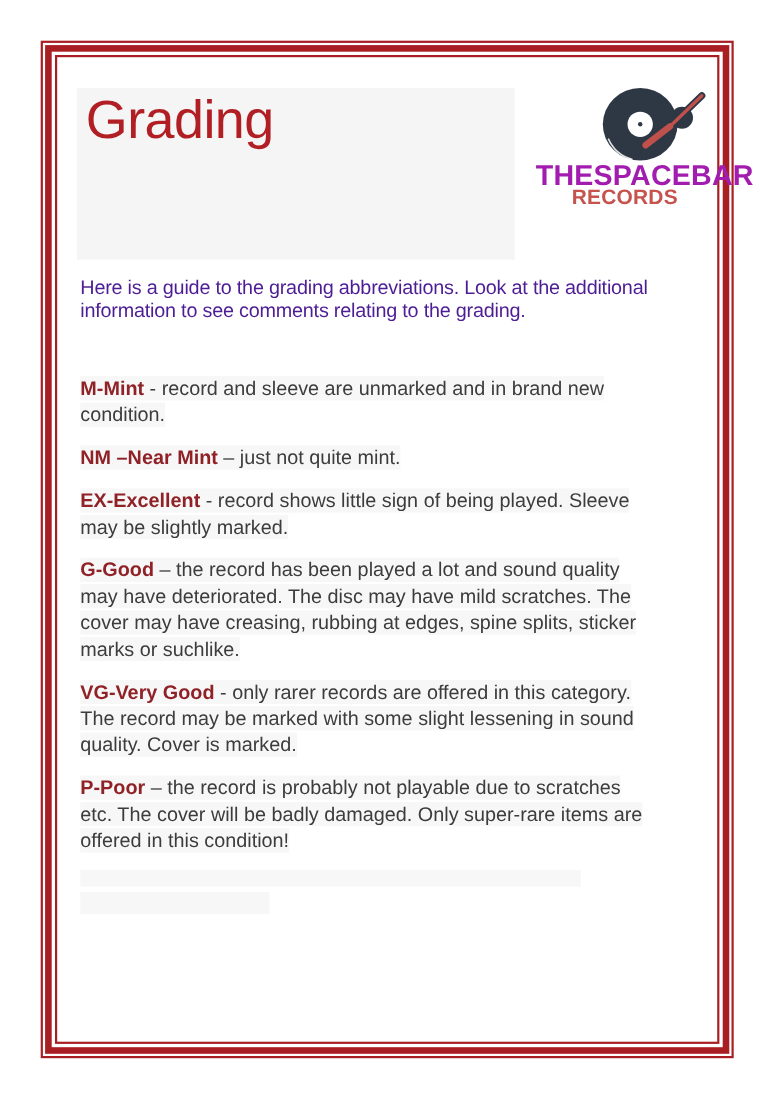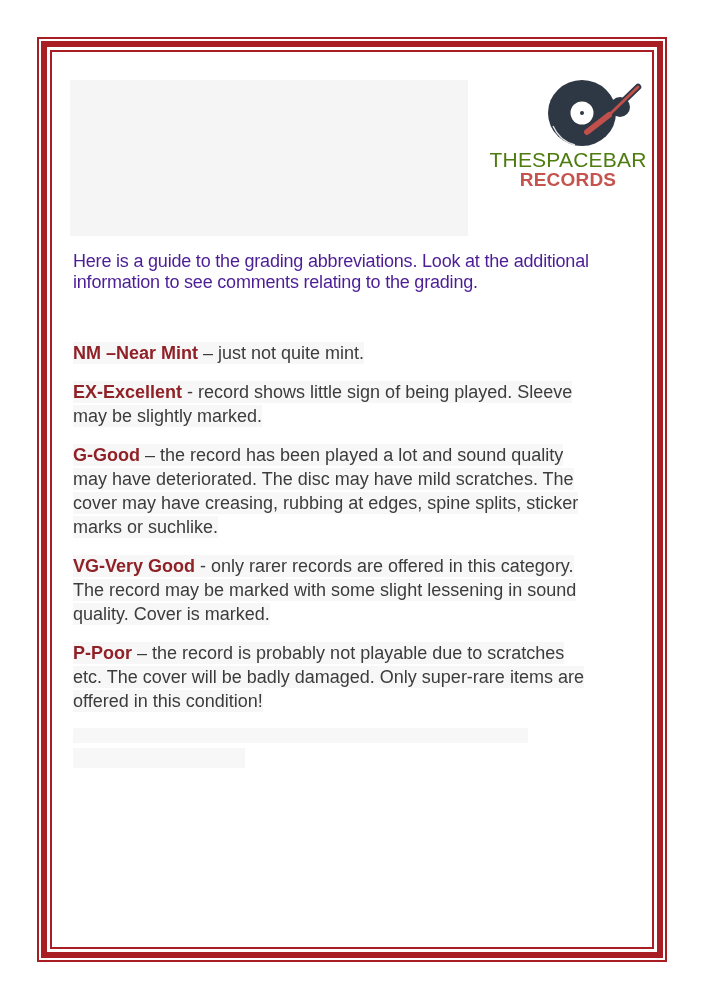--- a/index.html
+++ b/index.html
@@ -14,21 +14,21 @@
 
   
   .title-block { position:absolute; left:70px; top:80px; width:398px; height:156px;
                  background:#f5f5f5; }
   .page-title  { padding:2px 0 0 8px; font-size:49px; line-height:55px;
                  color:#b11f24; letter-spacing:-0.5px; font-weight:400; }
 
   
   .logo { position:absolute; left:487px; top:78px; width:162px; text-align:center; }
   .logo svg { display:block; margin:0 auto; }
-  .brand1 { font-size:21px; font-weight:normal; color:#4d7c0f; letter-spacing:0.2px;
+  .brand1 { font-size:26px; font-weight:bold; color:#a21caf; letter-spacing:0.2px;
             line-height:21px; margin-top:1px; }
   .brand2 { font-size:19px; font-weight:bold; color:#c5534e; letter-spacing:0.2px;
             line-height:20px; }
 
   
   .intro { position:absolute; left:73px; top:251px; width:578px;
            font-size:18px; line-height:20.5px; color:#4c1d95;
            letter-spacing:-0.2px; white-space:pre-line; }
 
   
@@ -46,20 +46,21 @@
 <body>
 
 <div class="frame">
   <div class="frame-mid">
     <div class="frame-inner"></div>
   </div>
 </div>
 
 <div class="title-block">
   <div class="page-title">
+    <div>Grading</div>
   </div>
 </div>
 
 <div class="logo">
   <svg width="162" height="70" viewBox="0 0 162 70">
     <circle cx="133" cy="29" r="10" fill="#2e3744"></circle>
     <ellipse cx="95" cy="35" rx="34" ry="33" fill="#2e3744"></ellipse>
     <path d="M66,48 A34,33 0 0 0 88,67" stroke="#ffffff" stroke-width="1.4" fill="none" opacity="0.85"></path>
     <circle cx="95" cy="35" r="11.5" fill="#ffffff"></circle>
     <circle cx="95" cy="35" r="2" fill="#2e3744"></circle>
@@ -70,20 +71,22 @@
   </svg>
   <div class="brand1">THESPACEBAR</div>
   <div class="brand2">RECORDS</div>
 </div>
 
 <p class="intro">Here is a guide to the grading abbreviations. Look at the additional
 information to see comments relating to the grading.</p>
 
 <div class="defs">
 
+  <p class="def"><span class="hl"><span class="term">M-Mint</span><span> - </span><span>record and sleeve are unmarked and in brand new
+condition.</span></span></p>
 
   <p class="def"><span class="hl"><span class="term">NM –Near Mint</span><span> – </span><span>just not quite mint.</span></span></p>
 
   <p class="def"><span class="hl"><span class="term">EX-Excellent</span><span> - </span><span>record shows little sign of being played. Sleeve
 may be slightly marked.</span></span></p>
 
   <p class="def"><span class="hl"><span class="term">G-Good</span><span> – </span><span>the record has been played a lot and sound quality
 may have deteriorated. The disc may have mild scratches. The
 cover may have creasing, rubbing at edges, spine splits, sticker
 marks or suchlike.</span></span></p>

